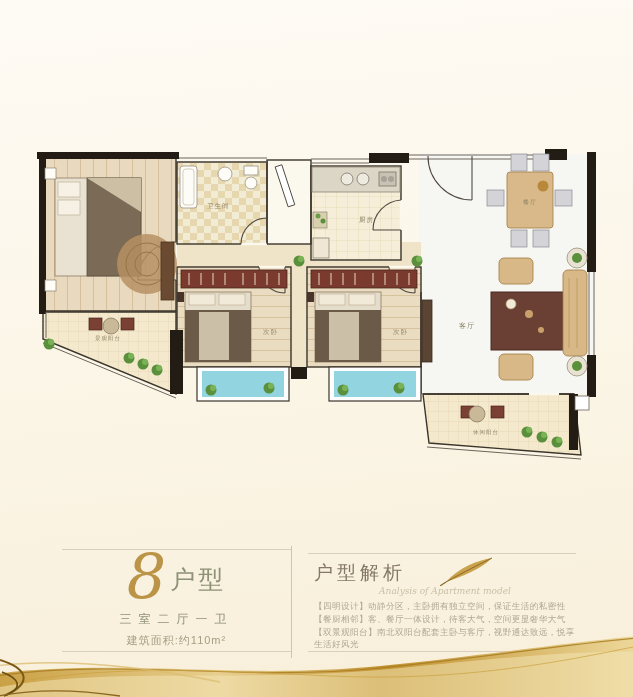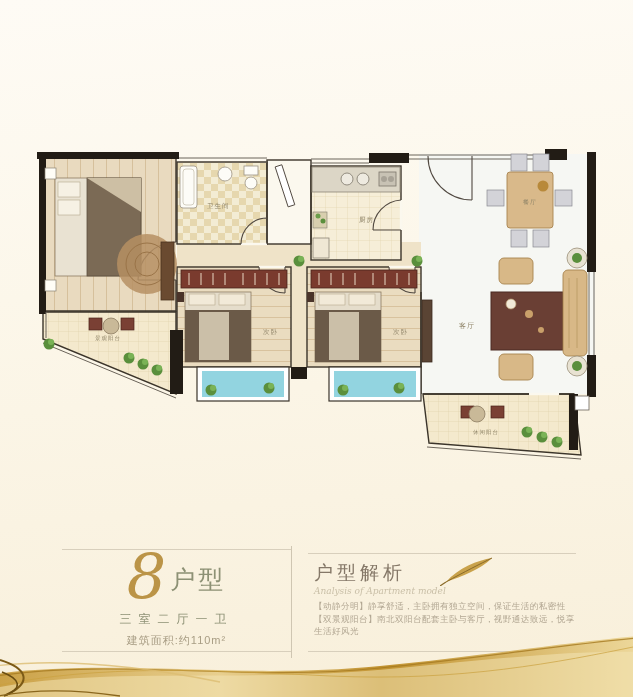--- a/index.html
+++ b/index.html
@@ -14,21 +14,21 @@
   .panel-right{position:absolute;left:308px;top:553px;width:268px;height:99px;
         border-top:1px solid #d8cfbc;border-bottom:1px solid #d8cfbc;padding-left:6px;box-sizing:border-box;}
   .unit-title{margin-top:-4px;height:62px;}
   .big8{font-family:"DejaVu Serif",serif;font-style:italic;font-size:62px;line-height:62px;color:#bb9447;}
   .suffix{font-size:25px;color:#8d9175;letter-spacing:3px;margin-left:4px;vertical-align:10px;}
   .layout{margin-top:3px;font-size:12px;letter-spacing:7px;color:#8d9175;}
   .area{margin-top:5px;font-size:11px;letter-spacing:1px;color:#a89d84;text-align:center;}
   .a-title-row{display:flex;align-items:center;margin-top:6px;}
   .a-title{font-size:19px;letter-spacing:4px;color:#857868;}
   .feather{margin-left:34px;margin-top:-4px;}
-  .a-sub{font-family:"DejaVu Serif",serif;font-style:italic;font-size:9px;color:#c9bfa7;margin-top:0px;}
+  .a-sub{font-family:"DejaVu Serif",serif;font-style:italic;font-size:9px;color:#c9bfa7;margin-top:0px;text-align:center;}
   .a-lines{margin-top:5px;}
   .a-line{margin:1.5px 0;font-size:8.6px;color:#b2a793;letter-spacing:0.4px;line-height:11.5px;}
   .gold{position:absolute;left:0;top:600px;width:633px;height:97px;}
 </style>
 </head>
 <body>
 
 <div class="page">
 
   <svg class="plan" viewBox="0 0 575 330">
@@ -279,21 +279,22 @@
     <div class="a-title-row">
       <span class="a-title">户型解析</span>
       <svg class="feather" width="56" height="30" viewBox="0 0 56 30">
         <path d="M52,2 C38,4 18,12 6,26 C22,20 40,14 52,2 Z" fill="#c9a24b"></path>
         <path d="M52,2 C40,8 24,16 6,26" stroke="#8a6a28" stroke-width="1" fill="none"></path>
         <path d="M6,26 L0,30" stroke="#8a6a28" stroke-width="1.2" fill="none"></path>
       </svg>
     </div>
     <div class="a-sub">Analysis of Apartment model</div>
     <div class="a-lines">
-      <p class="a-line">【动静分明】静享舒适，主卧拥有独立空间，保证生活的私密性</p>
+      <p class="a-line">【四明设计】动静分区，主卧拥有独立空间，保证生活的私密性</p>
+      <p class="a-line">【餐厨相邻】客、餐厅一体设计，待客大气，空间更显奢华大气</p>
       <p class="a-line">【双景观阳台】南北双阳台配套主卧与客厅，视野通达致远，悦享生活好风光</p>
     </div>
   </div>
 
   <svg class="gold" viewBox="0 0 633 97">
     <defs>
       <linearGradient id="gg" x1="0" y1="0" x2="1" y2="0">
         <stop offset="0" stop-color="#caa045"></stop>
         <stop offset="0.35" stop-color="#e8cf8f"></stop>
         <stop offset="0.6" stop-color="#c1922f"></stop>

